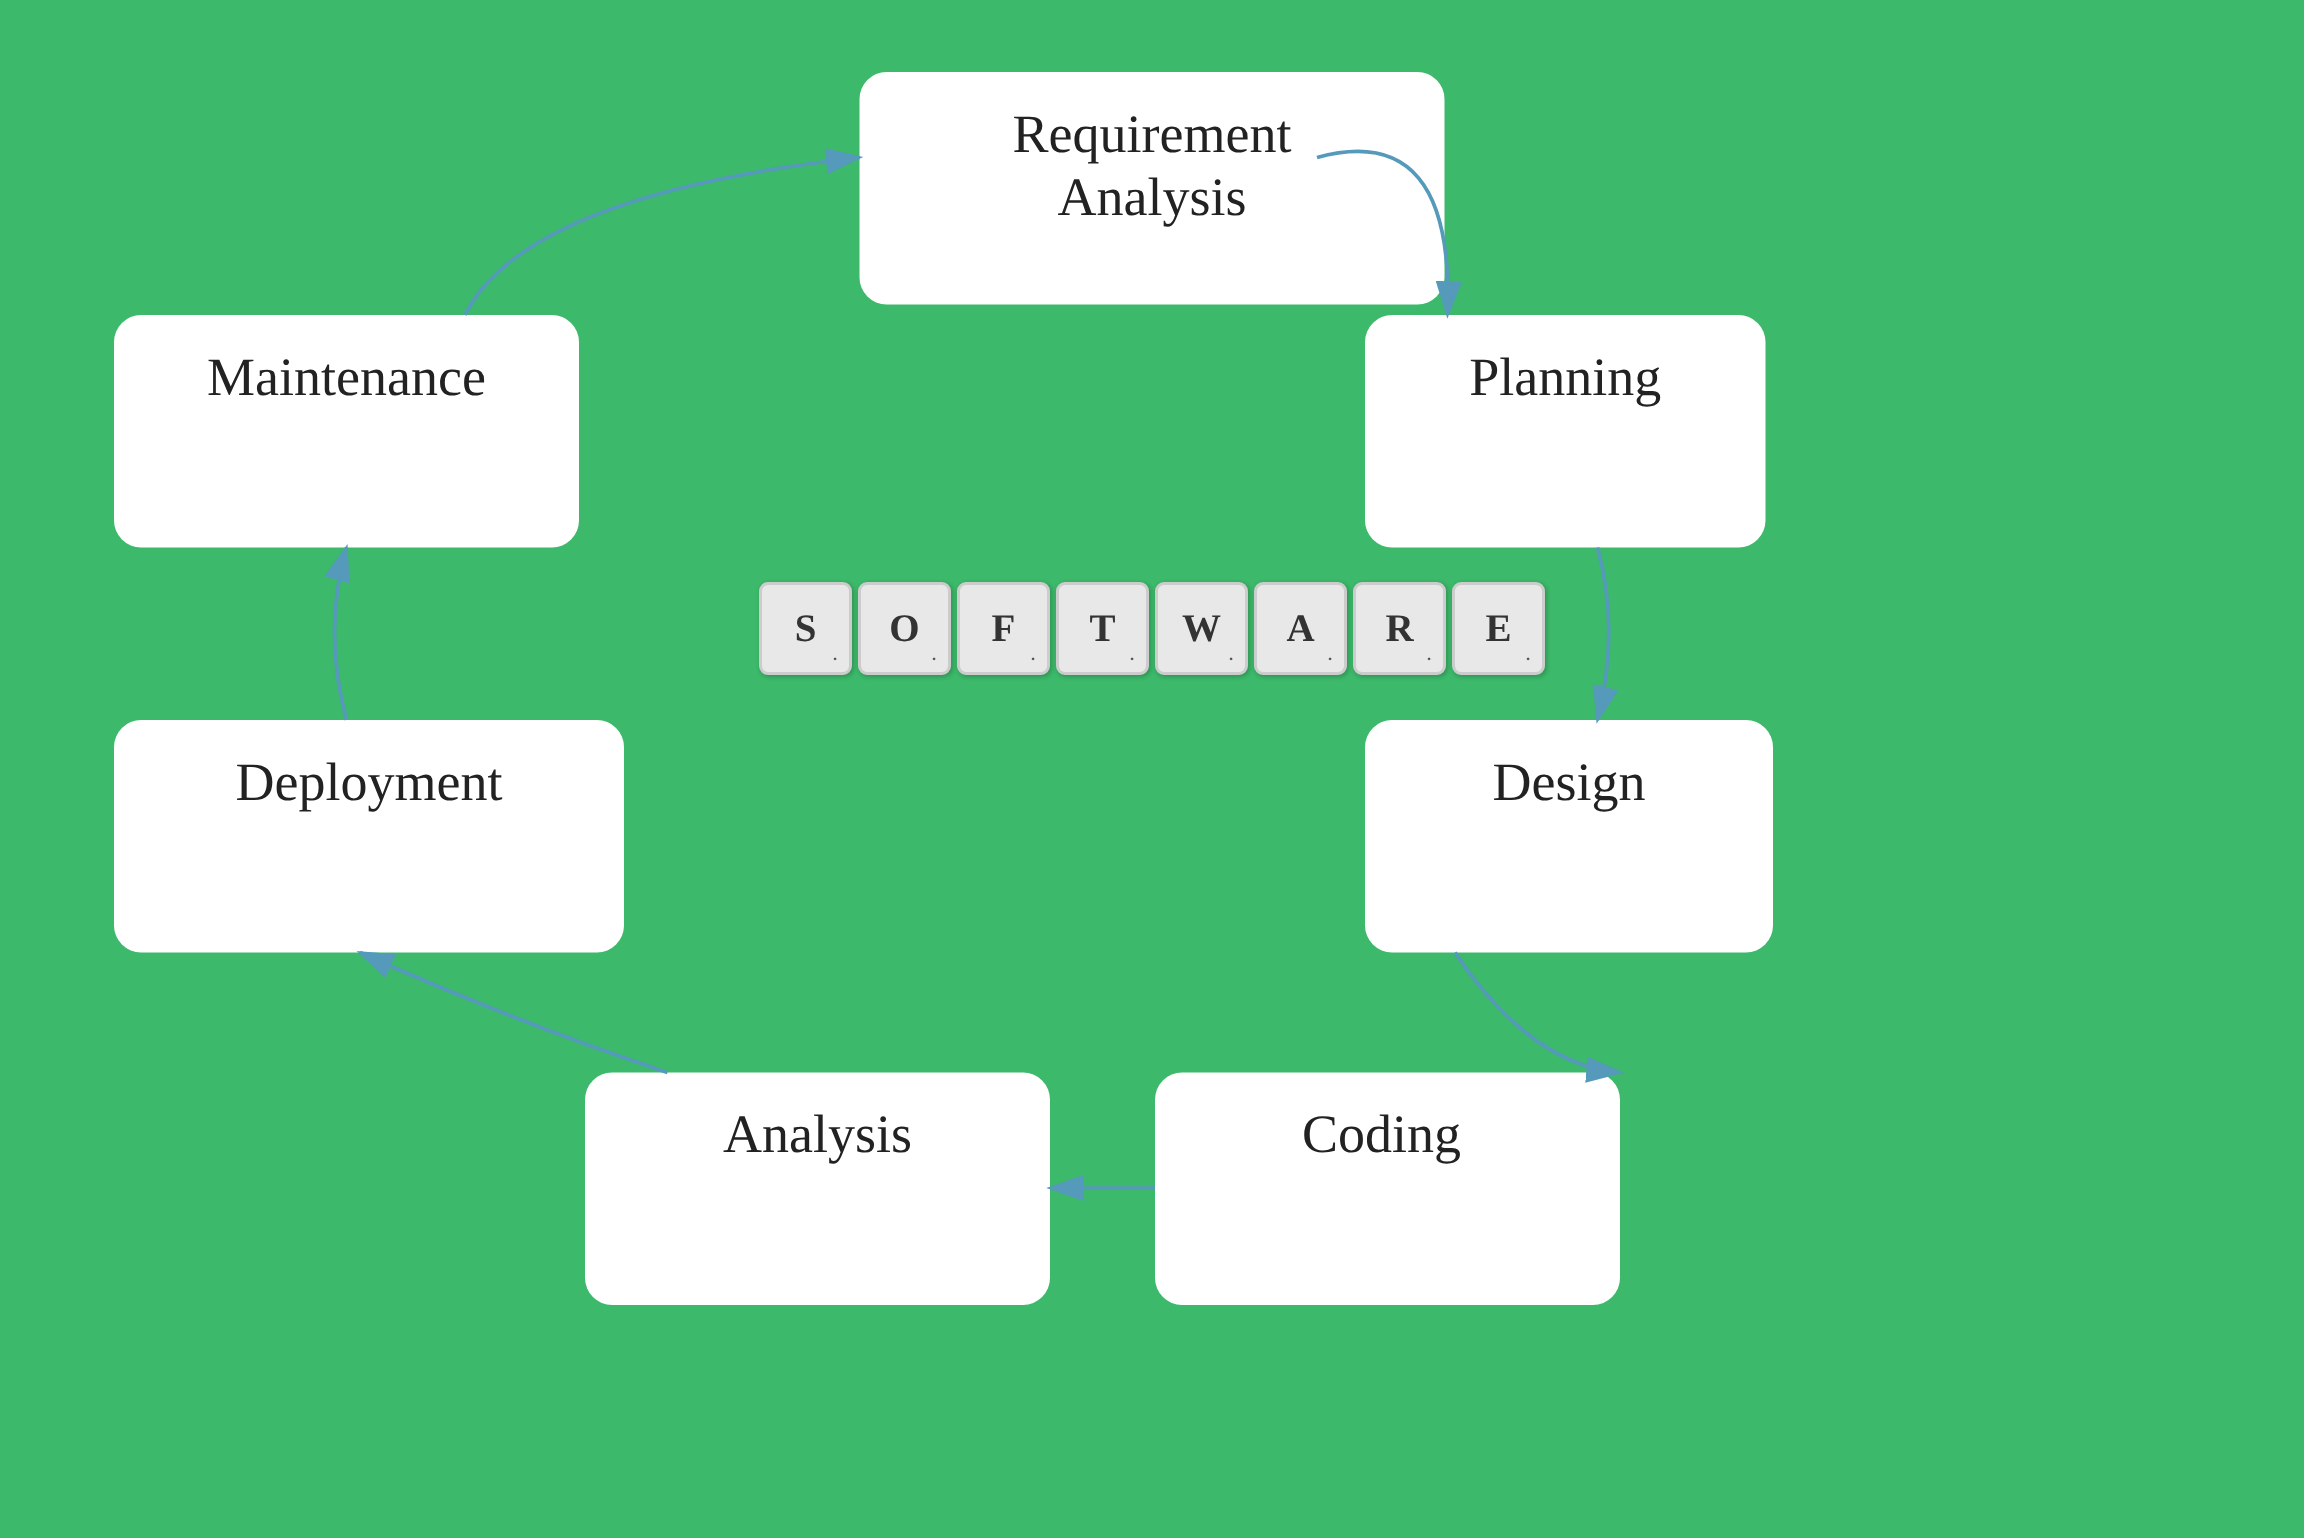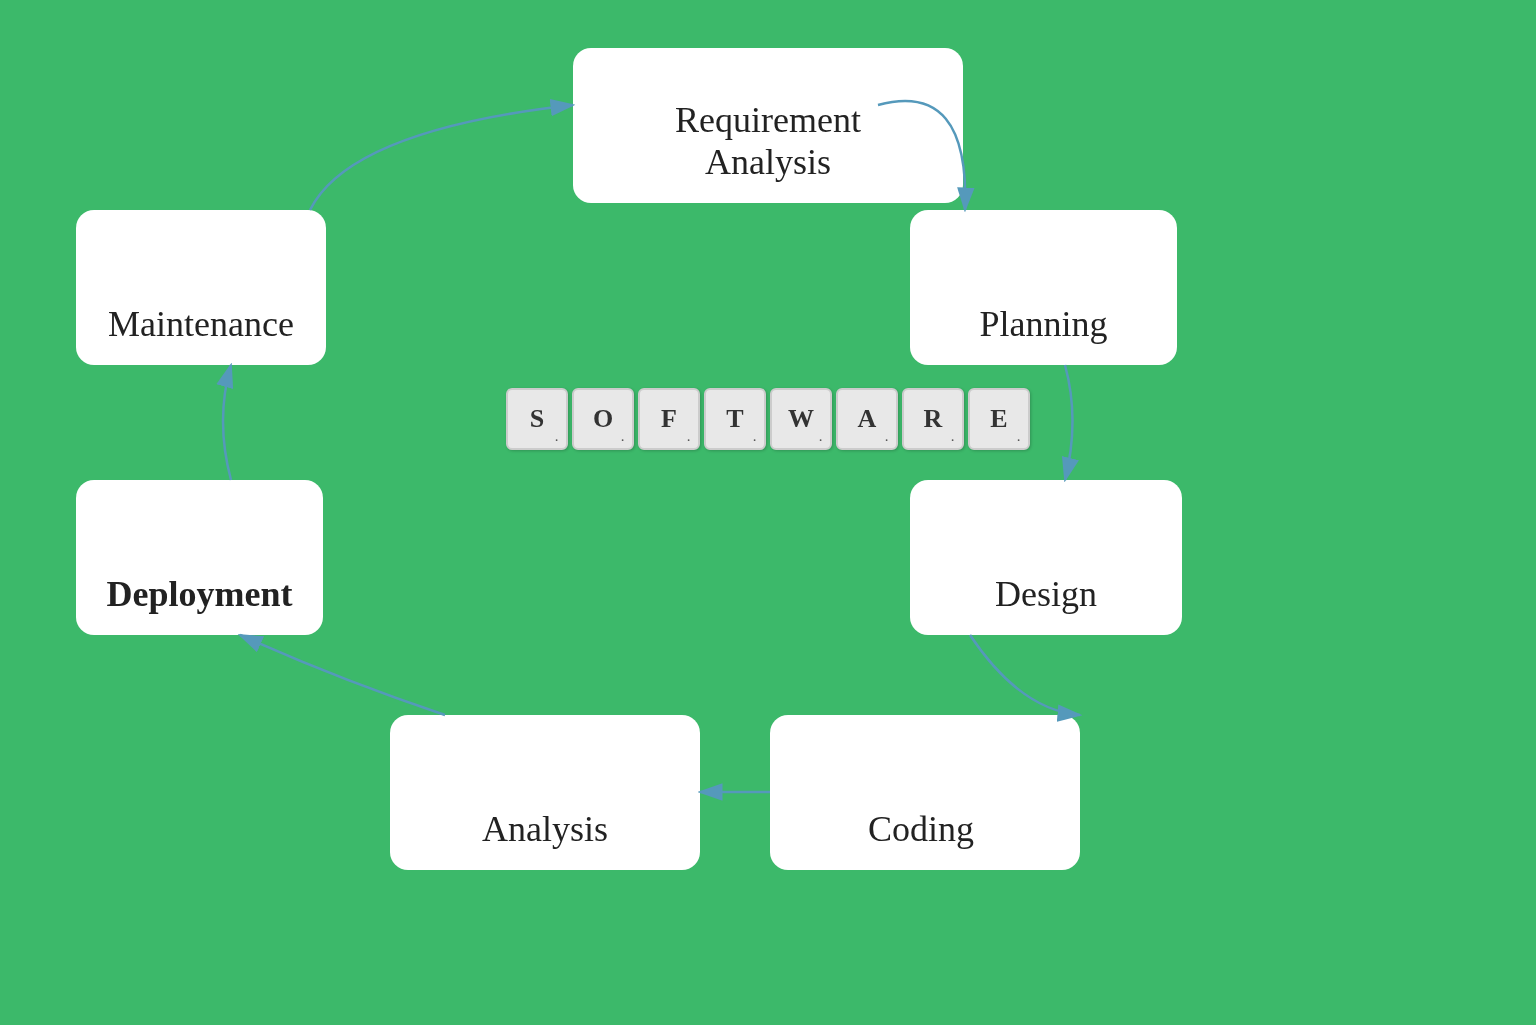--- a/index.html
+++ b/index.html
@@ -11,21 +11,21 @@
       overflow: hidden;
       font-family: 'Georgia', serif;
       position: relative;
     }
 
     .stage-box {
       position: absolute;
       background: white;
       border-radius: 18px;
       display: flex;
-      align-items: flex-end;
+      align-items: flex-start;
       justify-content: center;
       text-align: center;
       font-size: 36px;
       font-weight: 500;
       color: #222;
       padding: 20px 30px;
     }
 
     #box-requirement {
       width: 390px;
@@ -57,29 +57,28 @@
     }
 
     #box-testing {
       width: 310px;
       height: 155px;
       top: 715px;
       left: 390px;
     }
 
     #box-deployment {
-      width: 247px;
+      width: 340px;
       height: 155px;
       top: 480px;
       left: 76px;
-      font-weight: bold;
     }
 
     #box-maintenance {
-      width: 250px;
+      width: 310px;
       height: 155px;
       top: 210px;
       left: 76px;
     }
 
     
     .scrabble-container {
       position: absolute;
       top: 388px;
       left: 50%;

